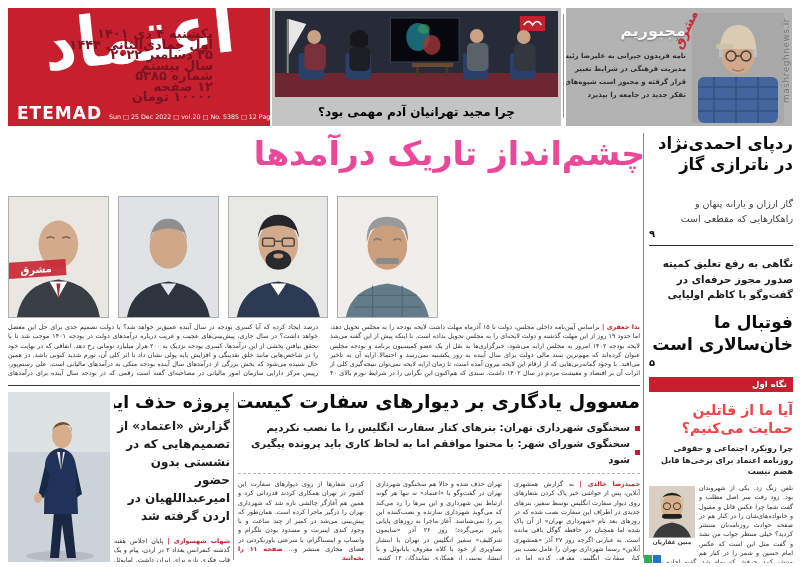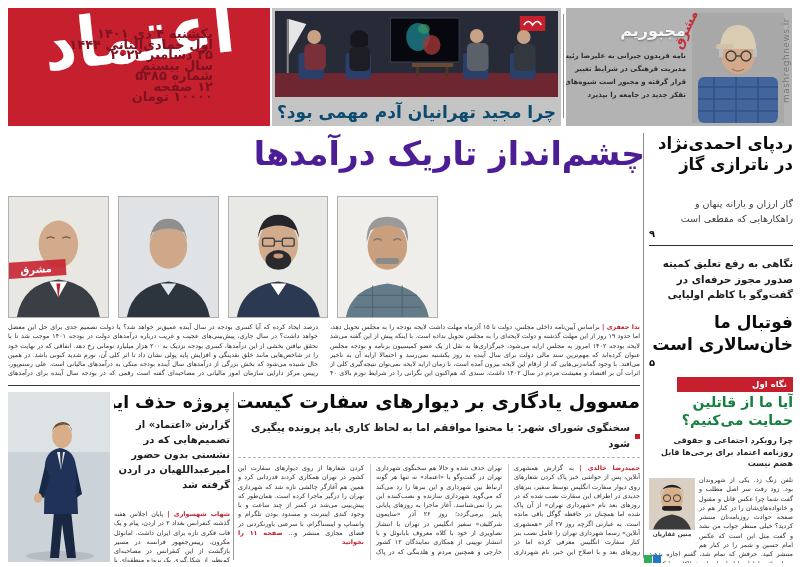--- a/index.html
+++ b/index.html
@@ -17,21 +17,21 @@
   .m-en{position:absolute;left:0;right:0;bottom:3px;display:flex;direction:ltr;align-items:baseline;gap:7px;
         padding:0 9px;color:#fff;z-index:2;}
   .m-en-logo{font-size:17px;font-weight:bold;letter-spacing:1px;}
   .m-en-info{font-size:6.3px;white-space:nowrap;opacity:.95;}
 
   
   .studio{position:absolute;left:272px;top:8px;width:289px;height:118px;background:#c4c4c4;}
   .studio-photo{position:absolute;left:3px;right:3px;top:3px;height:86px;}
   .studio-photo svg{display:block;width:100%;height:100%;}
   .studio-caption{position:absolute;left:0;right:0;bottom:1px;height:26px;display:flex;align-items:center;
-                  justify-content:center;font-size:17px;font-weight:bold;color:#0c4a6e;}
+                  justify-content:center;font-size:12px;font-weight:bold;color:#000000;}
   .top-vrule{position:absolute;left:563px;top:14px;width:1px;height:104px;background:#909090;}
 
   
   .majburim{position:absolute;left:566px;top:8px;width:226px;height:118px;background:#b3b3b3;overflow:hidden;}
   .mj-photo{position:absolute;right:8px;top:5px;width:92px;height:110px;}
   .mj-photo svg{display:block;width:100%;height:100%;}
   .mj-title{position:absolute;right:106px;top:13px;font-size:16px;font-weight:bold;color:#f7f7f7;
             text-shadow:0 1px 2px rgba(0,0,0,.4);}
   .mj-lines{position:absolute;right:106px;left:4px;top:42px;font-size:7px;line-height:13px;color:#2e2e2e;
             font-weight:bold;text-align:right;}
@@ -40,21 +40,21 @@
            font-size:9px;color:#767676;direction:ltr;letter-spacing:.5px;}
   .mj-logo{position:absolute;right:86px;top:14px;transform:rotate(-65deg);font-size:13px;font-weight:bold;
            color:rgba(198,32,46,.9);z-index:3;}
 
   
   .sidebar-rule{position:absolute;left:643px;top:133px;width:1px;height:425px;background:#8d8d8d;}
   .main-divider{position:absolute;left:8px;top:385px;width:632px;height:1px;background:#3a3a3a;}
   .bl-rule{position:absolute;left:233px;top:392px;width:1px;height:168px;background:#9a9a9a;}
 
   
-  .main-headline{position:absolute;right:155px;top:134px;margin:0;font-size:33px;font-weight:bold;color:#4c1d95;
+  .main-headline{position:absolute;right:155px;top:134px;margin:0;font-size:33px;font-weight:bold;color:#ec4899;
                  white-space:nowrap;}
   .main-deck{position:absolute;right:155px;top:208px;width:205px;font-size:12.5px;font-weight:bold;color:#1a1a1a;
              line-height:1.45;text-align:right;}
   .portraits{position:absolute;left:8px;top:196px;width:430px;height:122px;display:flex;gap:9px;direction:ltr;}
   .portrait{flex:1;border:1px solid #b0b0b0;background:#eceff1;position:relative;overflow:hidden;box-sizing:border-box;}
   .portrait svg{display:block;width:100%;height:100%;}
   .wm-band{position:absolute;left:-3px;top:64px;width:60px;height:16px;background:rgba(198,32,46,.88);
            color:#fff;font-size:10px;font-weight:bold;display:flex;align-items:center;justify-content:center;
            transform:rotate(-4deg);z-index:4;}
   .main-lead{position:absolute;left:8px;top:323px;width:632px;height:58px;column-count:2;column-gap:12px;
@@ -67,33 +67,33 @@
   .sq{width:5px;height:5px;background:#c6202e;flex:0 0 auto;}
   .dashes{border-top:1px dashed #b5b5b5;margin:5px 0 6px;}
   .embassy-body{column-count:3;column-gap:12px;column-rule:1px solid #c9c9c9;height:96px;overflow:hidden;}
 
   
   .iran{position:absolute;left:8px;top:392px;width:222px;height:170px;}
   .iran-photo{position:absolute;left:0;top:0;width:102px;height:170px;}
   .iran-photo svg{display:block;width:100%;height:100%;}
   .iran-text{position:absolute;right:0;width:116px;top:0;height:170px;overflow:hidden;}
   .iran-text h2{margin:0 0 5px;font-size:17px;font-weight:bold;color:#0c0c0c;text-align:right;white-space:nowrap;}
-  .iran-deck{font-size:10px;font-weight:bold;color:#1d1d1d;line-height:1.5;text-align:right;margin-bottom:18px;}
+  .iran-deck{font-size:12px;font-weight:bold;color:#1d1d1d;line-height:1.5;text-align:right;margin-bottom:12px;}
 
   
   .sidebar{position:absolute;left:649px;top:133px;width:144px;height:430px;overflow:hidden;}
   .sb-h2{margin:0;font-size:16.5px;font-weight:bold;color:#0c0c0c;line-height:1.3;text-align:right;}
   .sb-deck{margin-top:21px;font-size:9.5px;color:#3c3c3c;line-height:1.55;text-align:right;}
   .pagenum{font-size:10px;font-weight:bold;color:#111;text-align:left;margin-top:2px;}
   .sb-hr{border:none;border-top:1px solid #2e2e2e;margin:6px 0 10px;}
   .sb-kicker{font-size:10.3px;font-weight:bold;color:#1d1d1d;line-height:1.5;text-align:right;}
   .sb-h2b{margin:8px 0 0;font-size:17px;font-weight:bold;color:#0c0c0c;line-height:1.3;text-align:right;}
-  .fl-tag{width:116px;background:#c6202e;color:#fff;font-size:8.5px;font-weight:bold;
-          padding:2px 6px 3px;box-sizing:border-box;margin:9px 0 1px;text-align:right;}
-  .fl-h3{margin:0;font-size:14px;font-weight:bold;color:#15803d;line-height:1.3;text-align:right;}
+  .fl-tag{width:144px;background:#c6202e;color:#fff;font-size:8.5px;font-weight:bold;
+          padding:2px 6px 3px;box-sizing:border-box;margin:9px 0 9px;text-align:right;}
+  .fl-h3{margin:0;font-size:14px;font-weight:bold;color:#ef4444;line-height:1.3;text-align:right;}
   .fl-deck{margin-top:6px;font-size:8px;font-weight:bold;color:#262626;line-height:1.45;}
   .fl-body{margin-top:6px;height:128px;overflow:hidden;}
   .fl-photo{float:left;width:46px;margin:2px 4px 2px 0;text-align:center;}
   .fl-photo svg{display:block;width:46px;height:52px;}
   .fl-cap{font-size:5.8px;color:#333;border-top:1px solid #9a9a9a;margin-top:1px;padding-top:1px;font-weight:bold;}
 
   .mark{position:absolute;width:8px;height:8px;top:555px;}
   .mark-green{left:644px;background:#2fae57;}
   .mark-blue{left:653px;background:#1f78c8;}
 </style>
@@ -105,20 +105,24 @@
   <div class="masthead">
     <div class="m-logo">اعتماد</div>
     <div class="m-dates">
       <div>یکشنبه ۴ دی ۱۴۰۱</div>
       <div>اول جمادی‌الثانی ۱۴۴۴</div>
       <div>۲۵ دسامبر ۲۰۲۲</div>
       <div>سال بیستم</div>
       <div>شماره ۵۳۸۵</div>
       <div>۱۲ صفحه</div>
       <div>۱۰۰۰۰ تومان</div>
+    </div>
+    <div class="m-en">
+      <span class="m-en-logo">ETEMAD</span>
+      <span class="m-en-info">Sun □ 25 Dec 2022 □ vol.20 □ No. 5385 □ 12 Pages □ 100000 Rials</span>
     </div>
   </div>
 
   <div class="studio">
     <div class="studio-photo">
       <svg viewBox="0 0 289 86" preserveAspectRatio="none">
         <rect x="0" y="0" width="289" height="86" fill="#262b37"></rect>
         <rect x="0" y="62" width="289" height="24" fill="#6e2731"></rect>
         <polygon points="14,8 32,13 14,44" fill="#e6e6e6"></polygon>
         <rect x="12" y="8" width="2" height="54" fill="#888"></rect>
@@ -247,20 +251,24 @@
   <div class="main-lead smalltext">
     <span class="red">ندا جعفری |</span>
     <span>براساس آیین‌نامه داخلی مجلس، دولت تا ۱۵ آذرماه مهلت داشت لایحه بودجه را به مجلس تحویل دهد، اما حدود ۱۹ روز از این مهلت گذشته و دولت لایحه‌ای را به مجلس تحویل نداده است. با اینکه پیش از این گفته می‌شد لایحه بودجه ۱۴۰۲ امروز به مجلس ارایه می‌شود، خبرگزاری‌ها به نقل از یک عضو کمیسیون برنامه و بودجه مجلس عنوان کرده‌اند که مهم‌ترین سند مالی دولت برای سال آینده به روز یکشنبه نمی‌رسد و احتمالا ارایه آن به تاخیر می‌افتد. با وجود گمانه‌زنی‌هایی که از ارقام این لایحه بیرون آمده است، تا زمان ارایه لایحه نمی‌توان نتیجه‌گیری کلی از اثرات آن بر اقتصاد و معیشت مردم در سال ۱۴۰۲ داشت. سندی که هم‌اکنون این نگرانی را در شرایط تورم بالای ۴۰ درصد ایجاد کرده که آیا کسری بودجه در سال آینده عمیق‌تر خواهد شد؟ یا دولت تصمیم جدی برای حل این معضل خواهد داشت؟ در سال جاری، پیش‌بینی‌های عجیب و غریب درباره درآمدهای دولت در بودجه ۱۴۰۱ موجب شد تا با تحقق نیافتن بخشی از این درآمدها، کسری بودجه نزدیک به ۲۰۰ هزار میلیارد تومانی رخ دهد. اتفاقی که در نهایت خود را در شاخص‌هایی مانند خلق نقدینگی و افزایش پایه پولی نشان داد تا اثر کلی آن، تورم شدید کنونی باشد. در همین حال شنیده می‌شود که بخش بزرگی از درآمدهای سال آینده بودجه متکی به درآمدهای مالیاتی است. علی رستم‌پور، رییس مرکز دارایی سازمان امور مالیاتی در مصاحبه‌ای گفته است رقمی که در بودجه سال آینده برای درآمدهای مالیاتی در نظر گرفته شده، حدود ۷۰۰ تا ۷۵۰ هزار میلیارد تومان است و ظرفیت وصول درآمدهای مالیاتی برای سال ۱۴۰۲ تا هزار هزار میلیارد تومان هم وجود دارد. حالا سوال اینجاست که آیا در شرایط رکود اقتصادی، اخذ این میزان مالیات باعث افزایش فشار مالیاتی بر دوش شاغلین و کسب‌وکارها نخواهد شد؟ </span>
     
   </div>
 
   <div class="embassy">
     <h2>مسوول یادگاری بر دیوارهای سفارت کیست؟</h2>
     <div class="bullet">
       <span class="sq"></span>
+      <span>سخنگوی شهرداری تهران: بنرهای کنار سفارت انگلیس را ما نصب نکردیم</span>
+    </div>
+    <div class="bullet">
+      <span class="sq"></span>
       <span>سخنگوی شورای شهر: با محتوا موافقم اما به لحاظ کاری باید پرونده پیگیری شود</span>
     </div>
     <div class="dashes"></div>
     <div class="embassy-body smalltext">
       <span class="red">حمیدرضا خالدی |</span>
       <span>به گزارش همشهری آنلاین، پس از حواشی خبر پاک کردن شعارهای روی دیوار سفارت انگلیس توسط سفیر، بنرهای جدیدی در اطراف این سفارت نصب شده که در روزهای بعد نام «شهرداری تهران» از آن پاک شده اما همچنان در حافظه گوگل باقی مانده است. به عبارتی اگرچه روز ۲۷ آذر «همشهری آنلاین» رسما شهرداری تهران را عامل نصب بنر کنار سفارت انگلیس معرفی کرده اما در روزهای بعد و با اصلاح این خبر، نام شهرداری تهران حذف شده و حالا هم سخنگوی شهرداری تهران در گفت‌وگو با «اعتماد» نه تنها هر گونه ارتباط بین شهرداری و این بنرها را رد می‌کند که می‌گوید شهرداری سازنده و نصب‌کننده این بنر را نمی‌شناسد. آغاز ماجرا به روزهای پایانی پاییز برمی‌گردد؛ روز ۲۶ آذر «سایمون شرکلیف» سفیر انگلیس در تهران با انتشار تصاویری از خود با کلاه معروف بابانوئل و با انتشار توییتی از همکاری نمایندگان ۱۲ کشور خارجی و همچنین مردم و هلدینگی که در پاک کردن شعارها از روی دیوارهای سفارت این کشور در تهران همکاری کردند قدردانی کرد و همین هم آغازگر چالشی تازه شد که شهرداری تهران را درگیر ماجرا کرده است. همان‌طور که پیش‌بینی می‌شد در کمتر از چند ساعت و با وجود کندی اینترنت و مسدود بودن تلگرام و واتساپ و اینستاگرام، با سرعتی باورنکردنی در فضای مجازی منتشر و... </span>
       <span class="red">صفحه ۱۱ را بخوانید</span>
     </div>
   </div>
 

